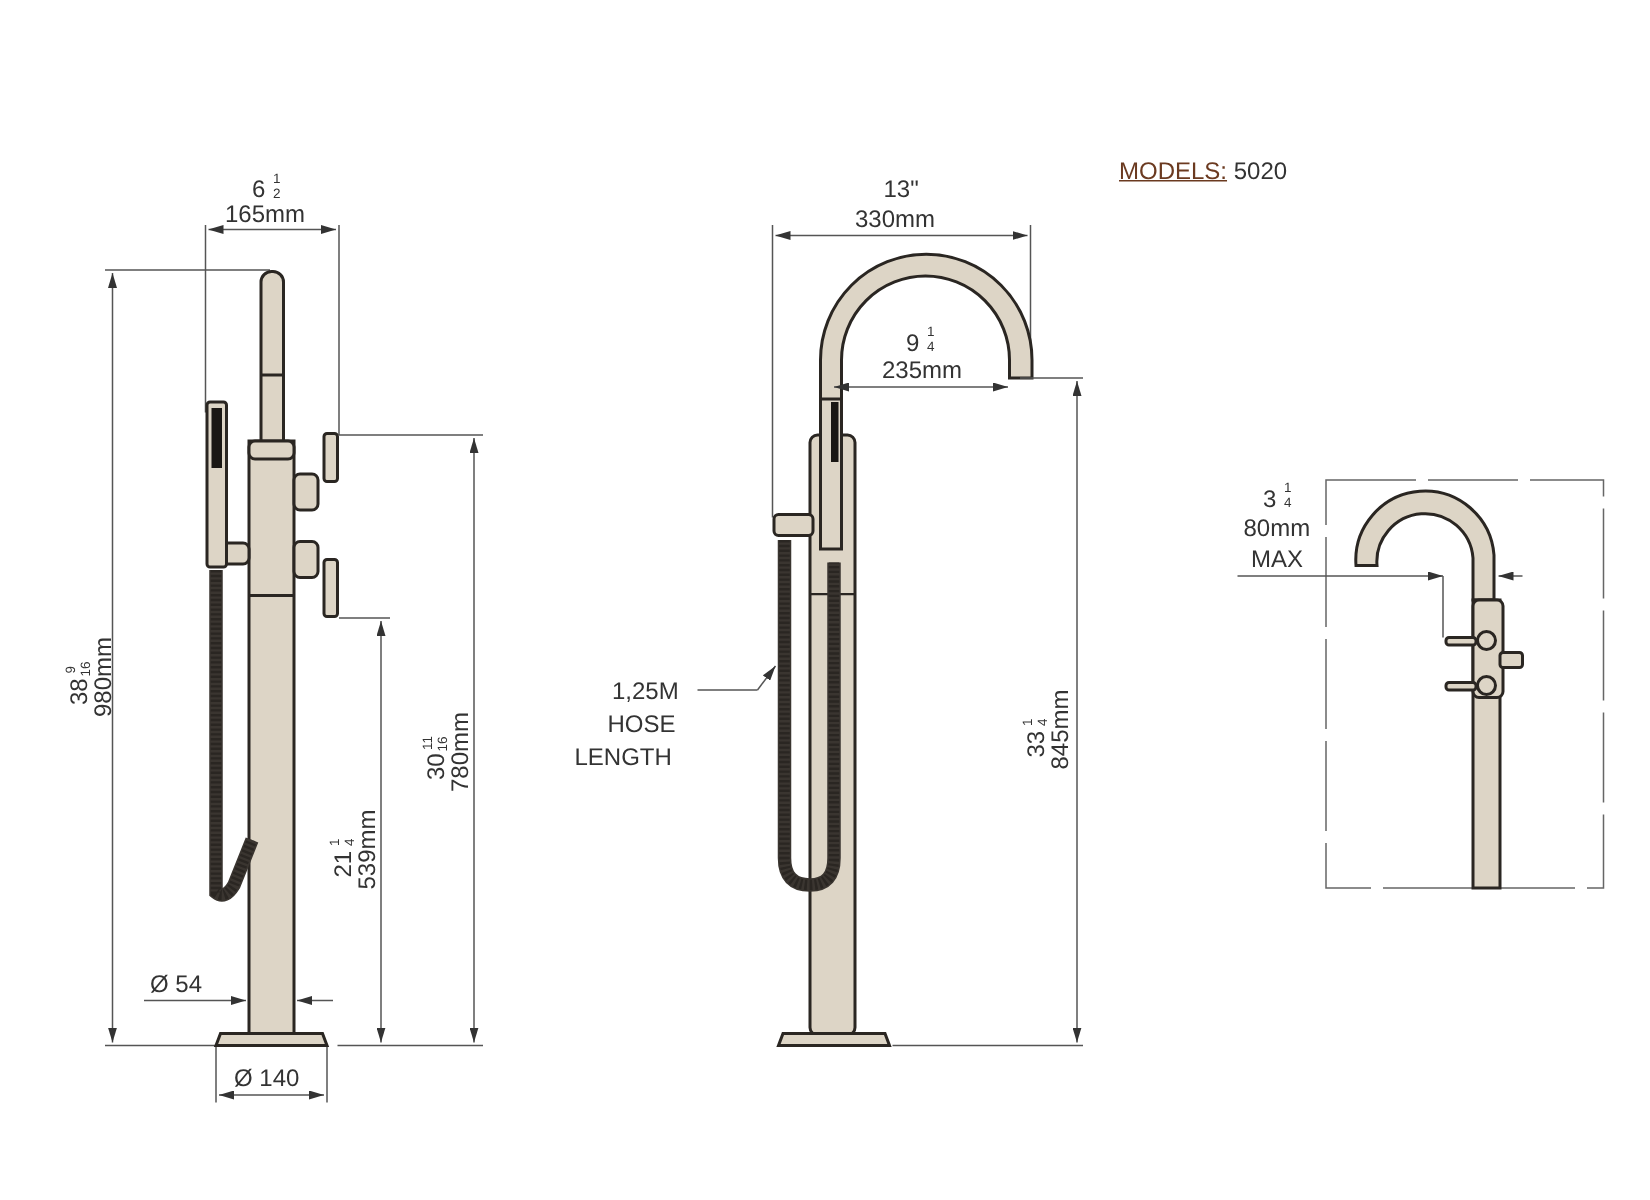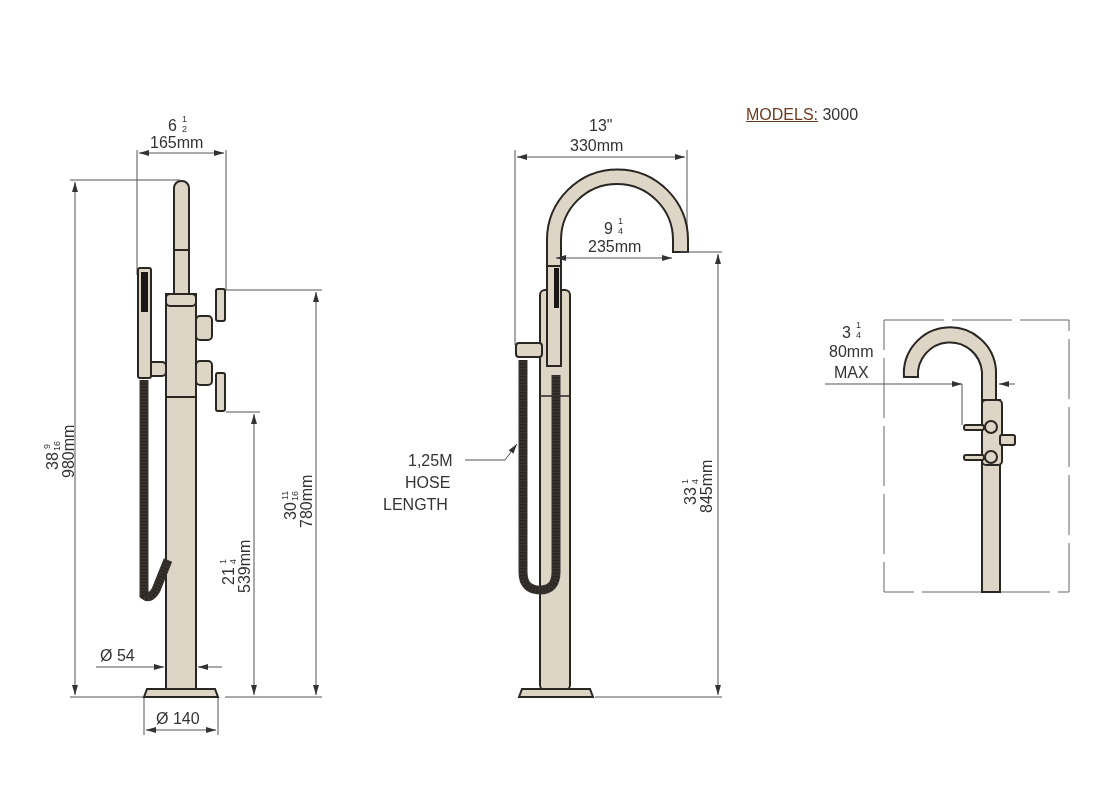--- a/index.html
+++ b/index.html
@@ -12,21 +12,21 @@
   .hose{fill:none;stroke:#2a2622;stroke-width:7;stroke-dasharray:1.6 1.6;}
   .hoseb{fill:none;stroke:#3a3530;stroke-width:9;}
   .title{position:absolute;left:746px;top:106px;font-size:16px;color:#333;}
   .title .lbl{color:#6b3a20;text-decoration:underline;}
 </style>
 </head>
 <body>
 
 <div class="title">
   <span class="lbl">MODELS:</span>
-  <span>3000</span>
+  <span>5020</span>
 </div>
 
 <svg width="1100" height="800" viewBox="0 0 1100 800">
   <defs>
     <marker id="ar" markerWidth="10" markerHeight="6" refX="10" refY="3" orient="auto-start-reverse">
       <path d="M0,0 L10,3 L0,6 z" fill="#333"></path>
     </marker>
   </defs>
 
   <g>

